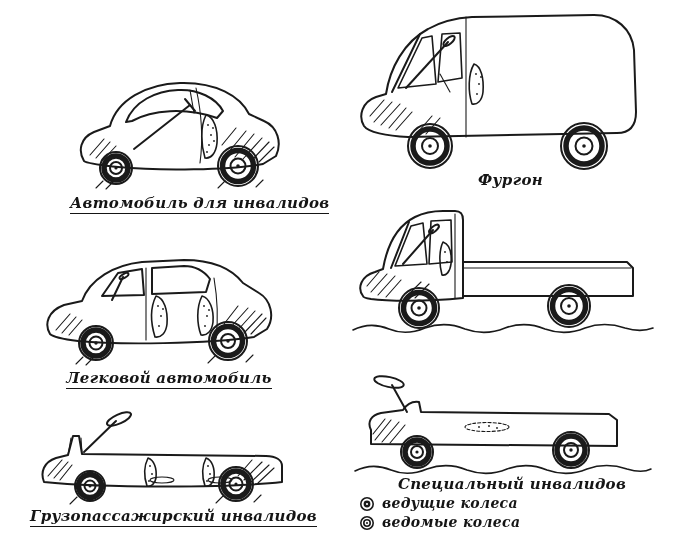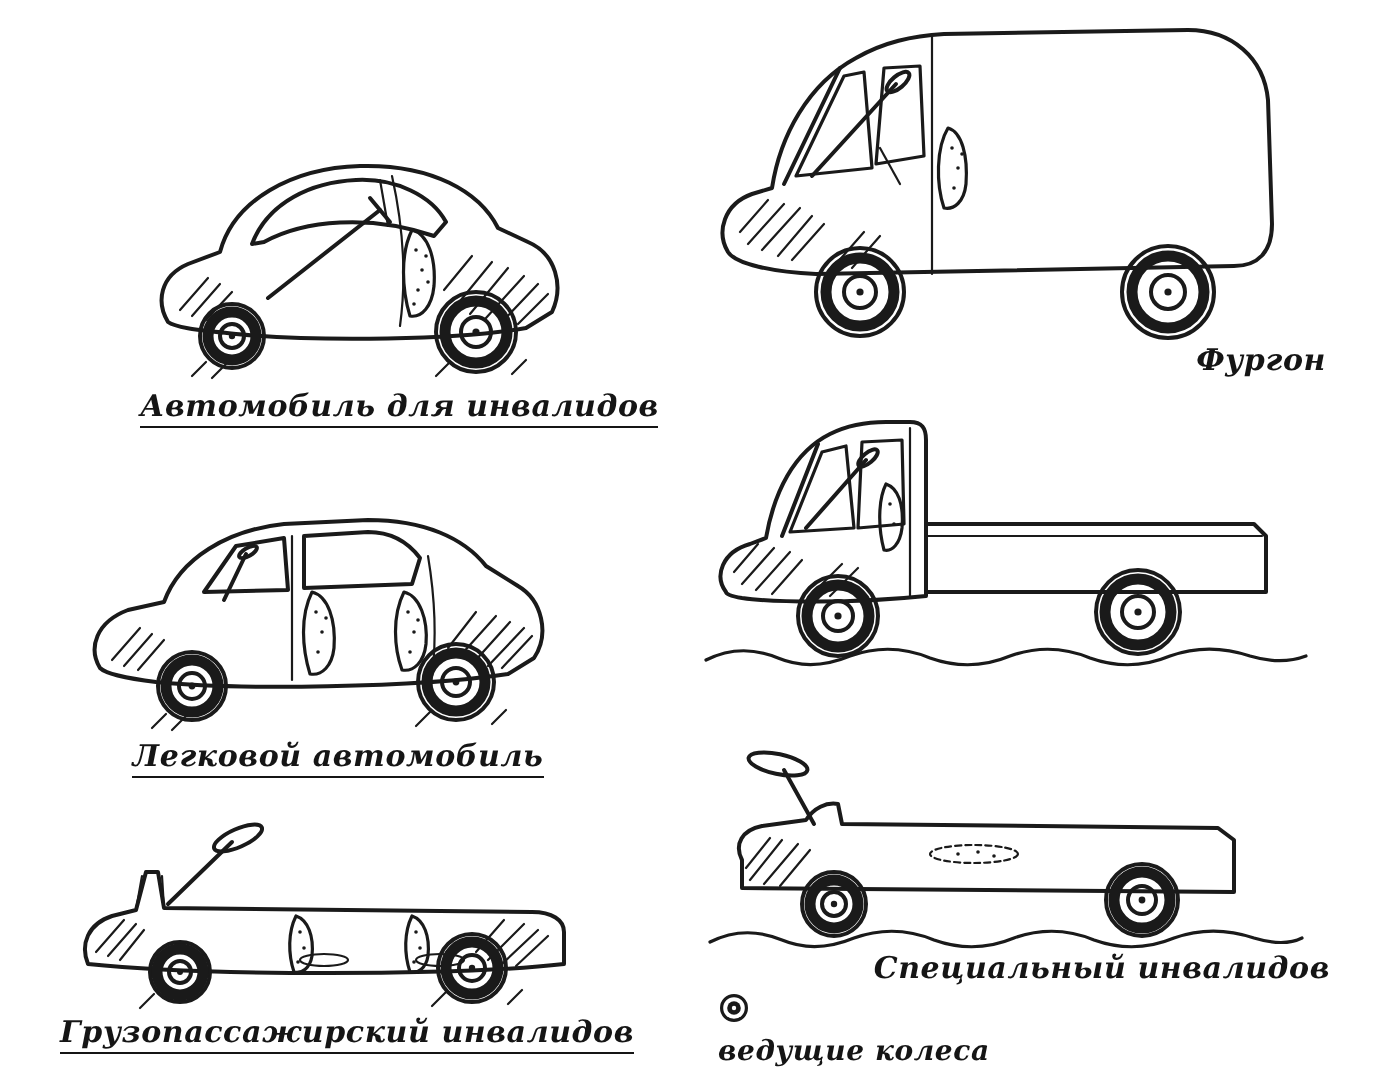--- a/index.html
+++ b/index.html
@@ -14,23 +14,23 @@
   }
   .thin{stroke-width:1.1 !important;}
   .mid{stroke-width:1.6 !important;}
   .band{stroke-width:5.5 !important;}
   .dot{fill:#1a1a1a !important;stroke:none !important;}
   .wdot{fill:#ffffff !important;stroke:none !important;}
   .caption{
     font-style:italic;font-weight:bold;font-size:15px;line-height:1.1;
     color:#151515;text-align:center;letter-spacing:.3px;white-space:nowrap;
   }
-  .cap-left{text-align:right;}
+  .cap-left{text-align:center;}
   .underl{display:inline-block;border-bottom:1.6px solid #151515;padding-bottom:1px;}
-  .legend-row{display:flex;align-items:flex-start;gap:7px;margin:3px 0 0 14px;flex-direction:column;}
+  .legend-row{display:flex;align-items:center;gap:7px;margin:3px 0 0 14px;}
   .legend-row .caption{font-size:14px;}
   .legend-icon{flex:0 0 auto;}
 </style>
 </head>
 <body>
 
 <div class="page">
 
   <div class="fig" style="left:70px;top:55px;width:250px;">
     <svg width="250" height="140" viewBox="0 0 250 140">
@@ -328,15 +328,23 @@
     <div class="caption cap-left" style="margin-left:14px;"><span>Специальный инвалидов</span></div>
 
     <div class="legend-row">
       <svg class="legend-icon" width="16" height="16" viewBox="0 0 16 16">
         <circle cx="8" cy="8" r="6.2" class="mid"></circle>
         <circle cx="8" cy="8" r="3.4" class="dot"></circle>
         <circle cx="8" cy="8" r="1.1" class="wdot"></circle>
       </svg>
       <span class="caption">ведущие колеса</span>
     </div>
+    <div class="legend-row">
+      <svg class="legend-icon" width="16" height="16" viewBox="0 0 16 16">
+        <circle cx="8" cy="8" r="6.2" class="mid"></circle>
+        <circle cx="8" cy="8" r="3.2" class="mid"></circle>
+        <circle cx="8" cy="8" r="1" class="dot"></circle>
+      </svg>
+      <span class="caption">ведомые колеса</span>
+    </div>
   </div>
 
 </div>
 
 </body></html>

